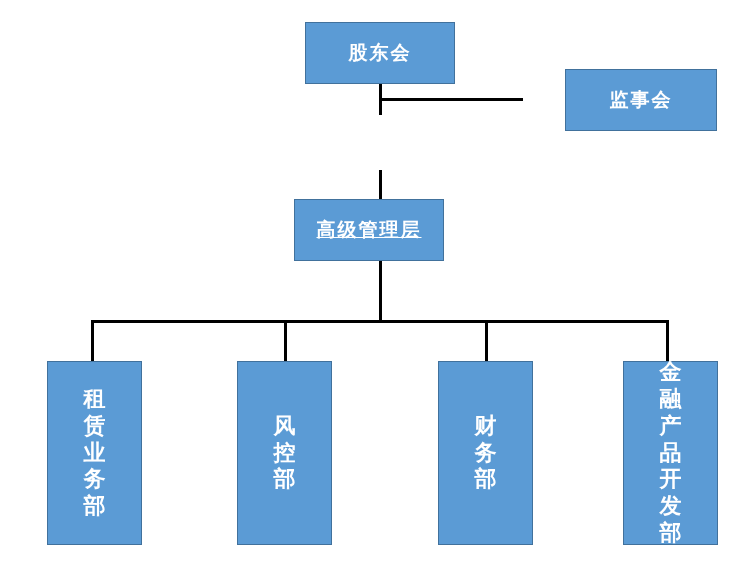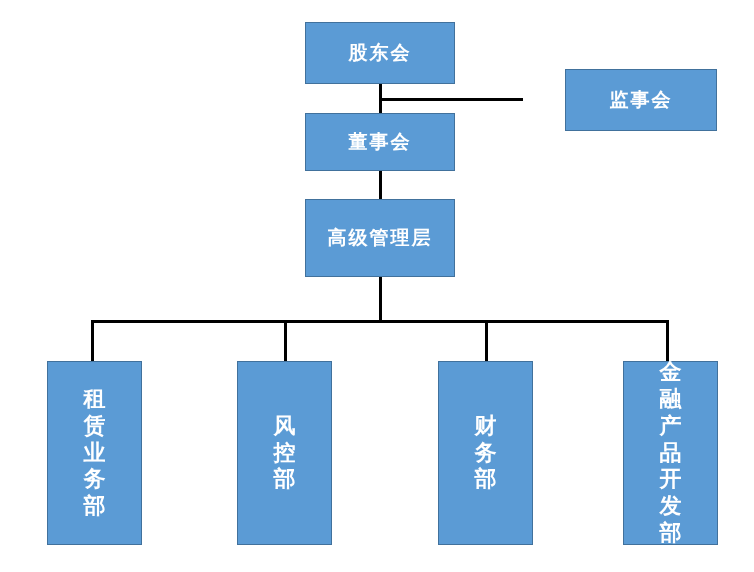--- a/index.html
+++ b/index.html
@@ -82,25 +82,22 @@
   <div class="connector v" style="left:666px; top:320px; height:42px;"></div>
 
   <div class="node-box horizontal" style="left:305px; top:22px; width:150px; height:62px;">
     <span class="node-label">股东会</span>
   </div>
 
   <div class="node-box horizontal" style="left:521px; top:69px; width:152px; height:62px;margin-left:44px;">
     <span class="node-label">监事会</span>
   </div>
 
-  <div class="node-box horizontal" style="left:305px; top:113px; width:150px; height:58px;">
-    <span class="node-label">董事会</span>
-  </div>
 
-  <div class="node-box horizontal" style="left:305px; top:199px; width:150px; height:78px;">
+  <div class="node-box horizontal" style="left:294px; top:199px; width:150px; height:62px;text-decoration:underline;">
     <span class="node-label">高级管理层</span>
   </div>
 
   <div class="node-box vertical" style="left:47px; top:361px; width:95px; height:184px;">
     <span class="node-label">租
 赁
 业
 务
 部</span>
   </div>

